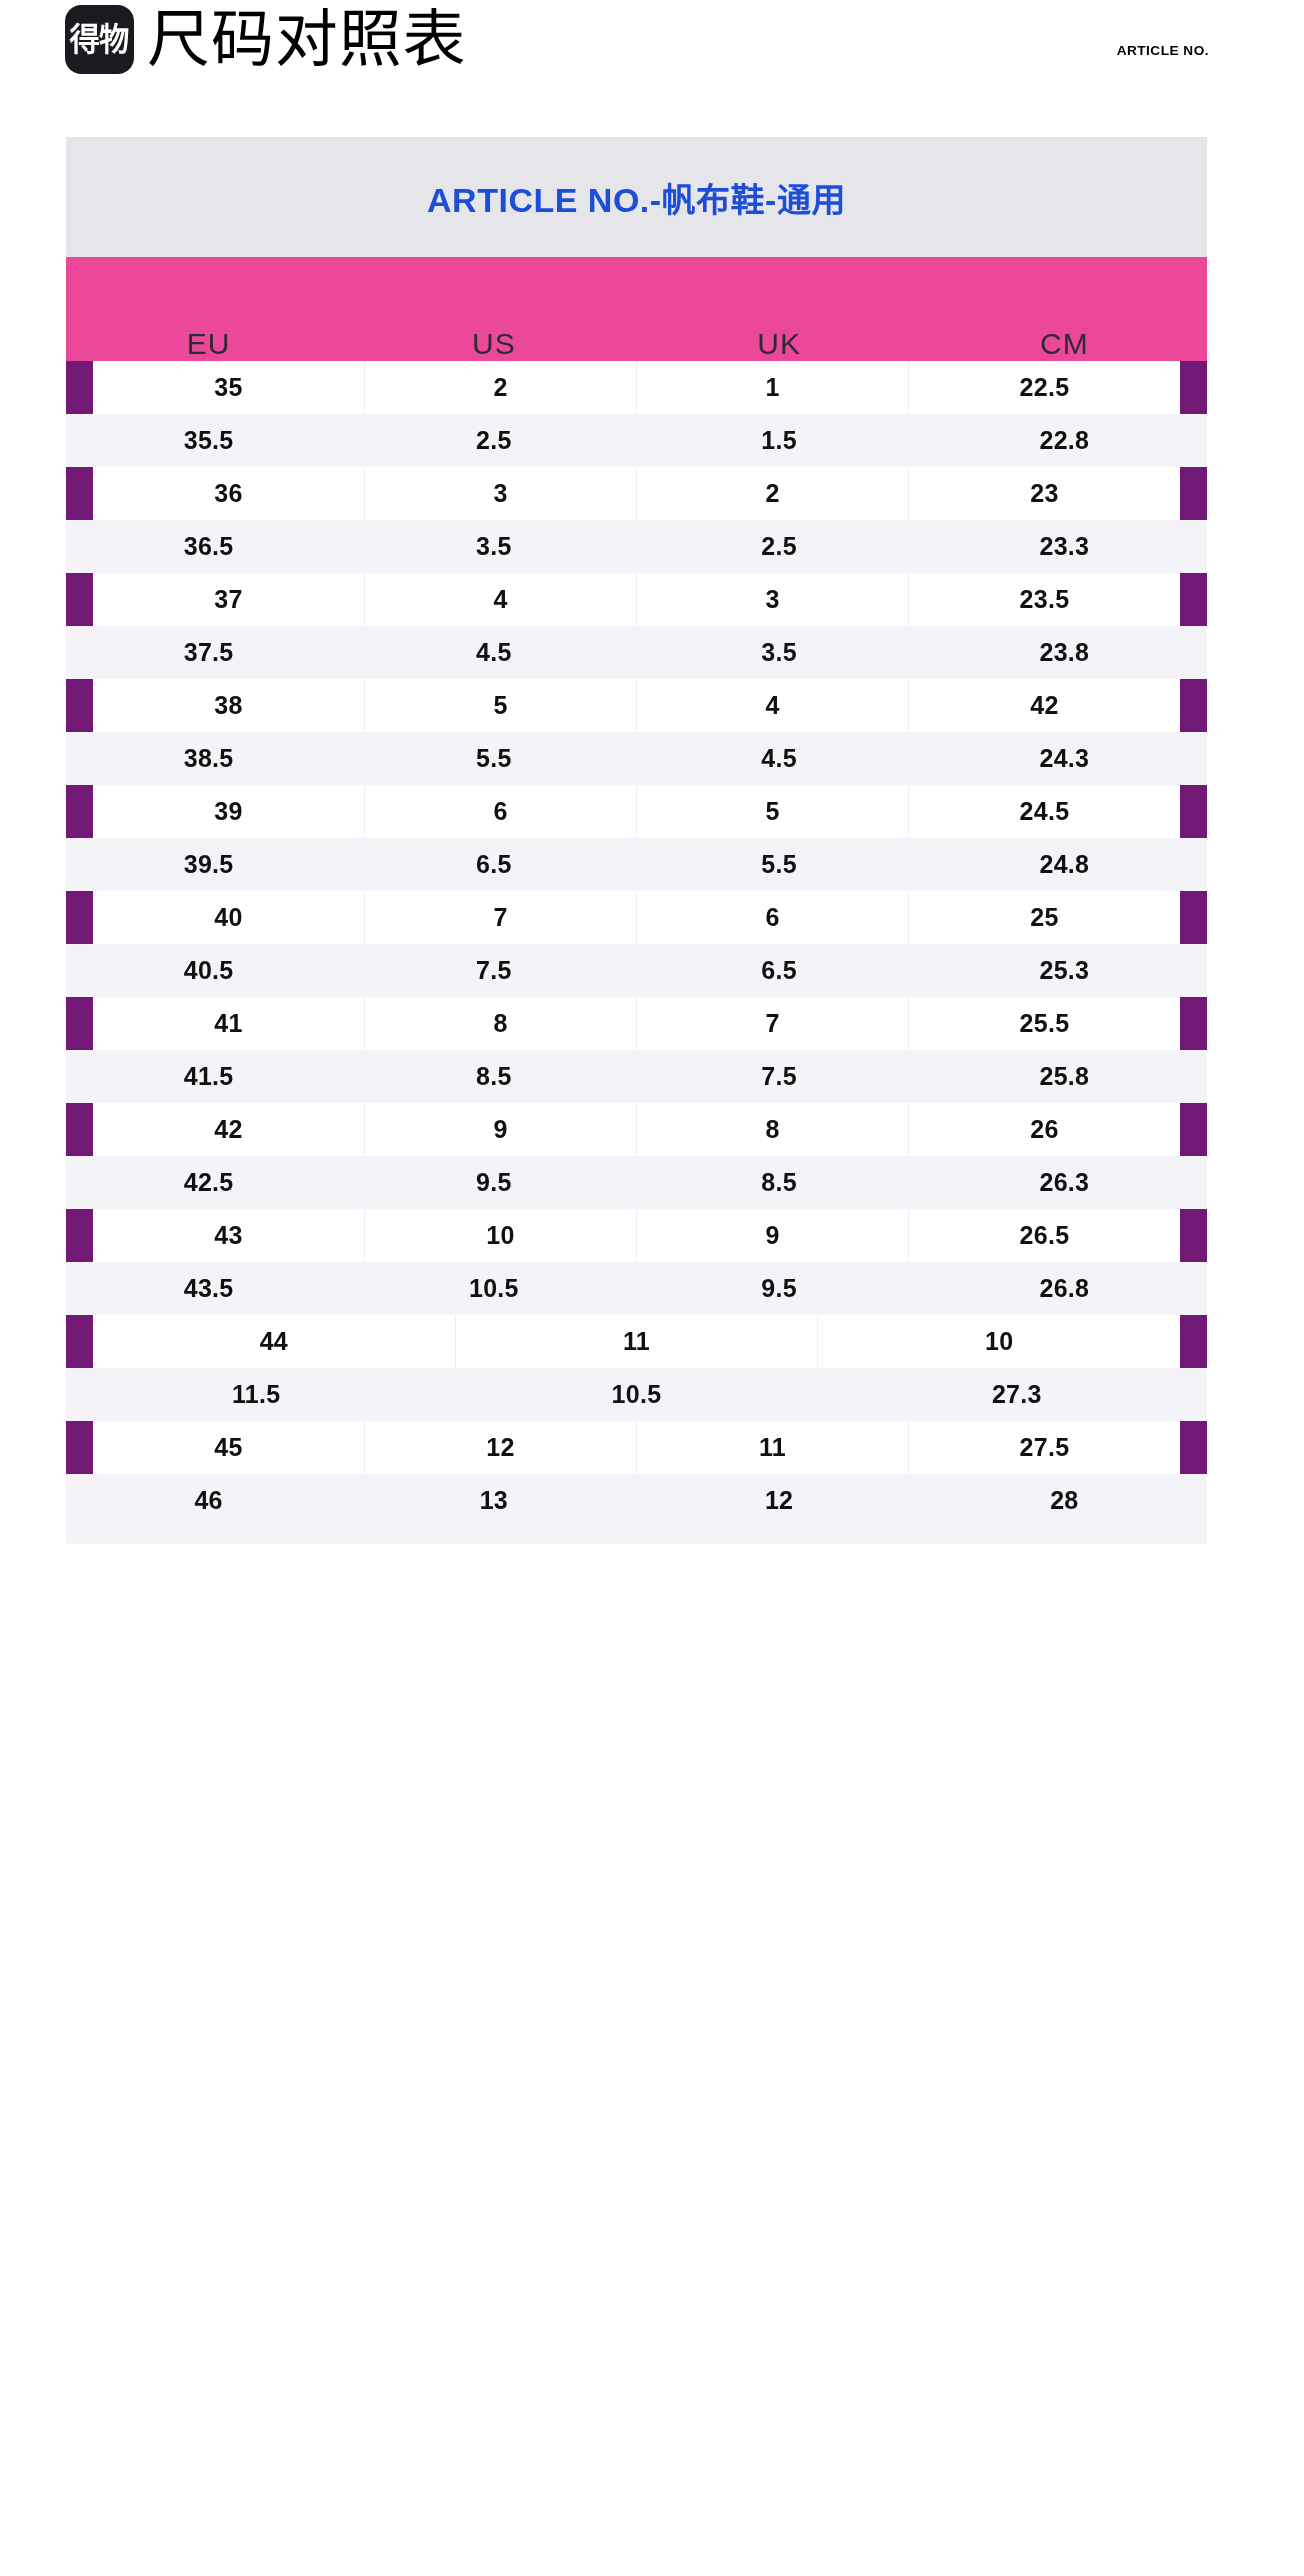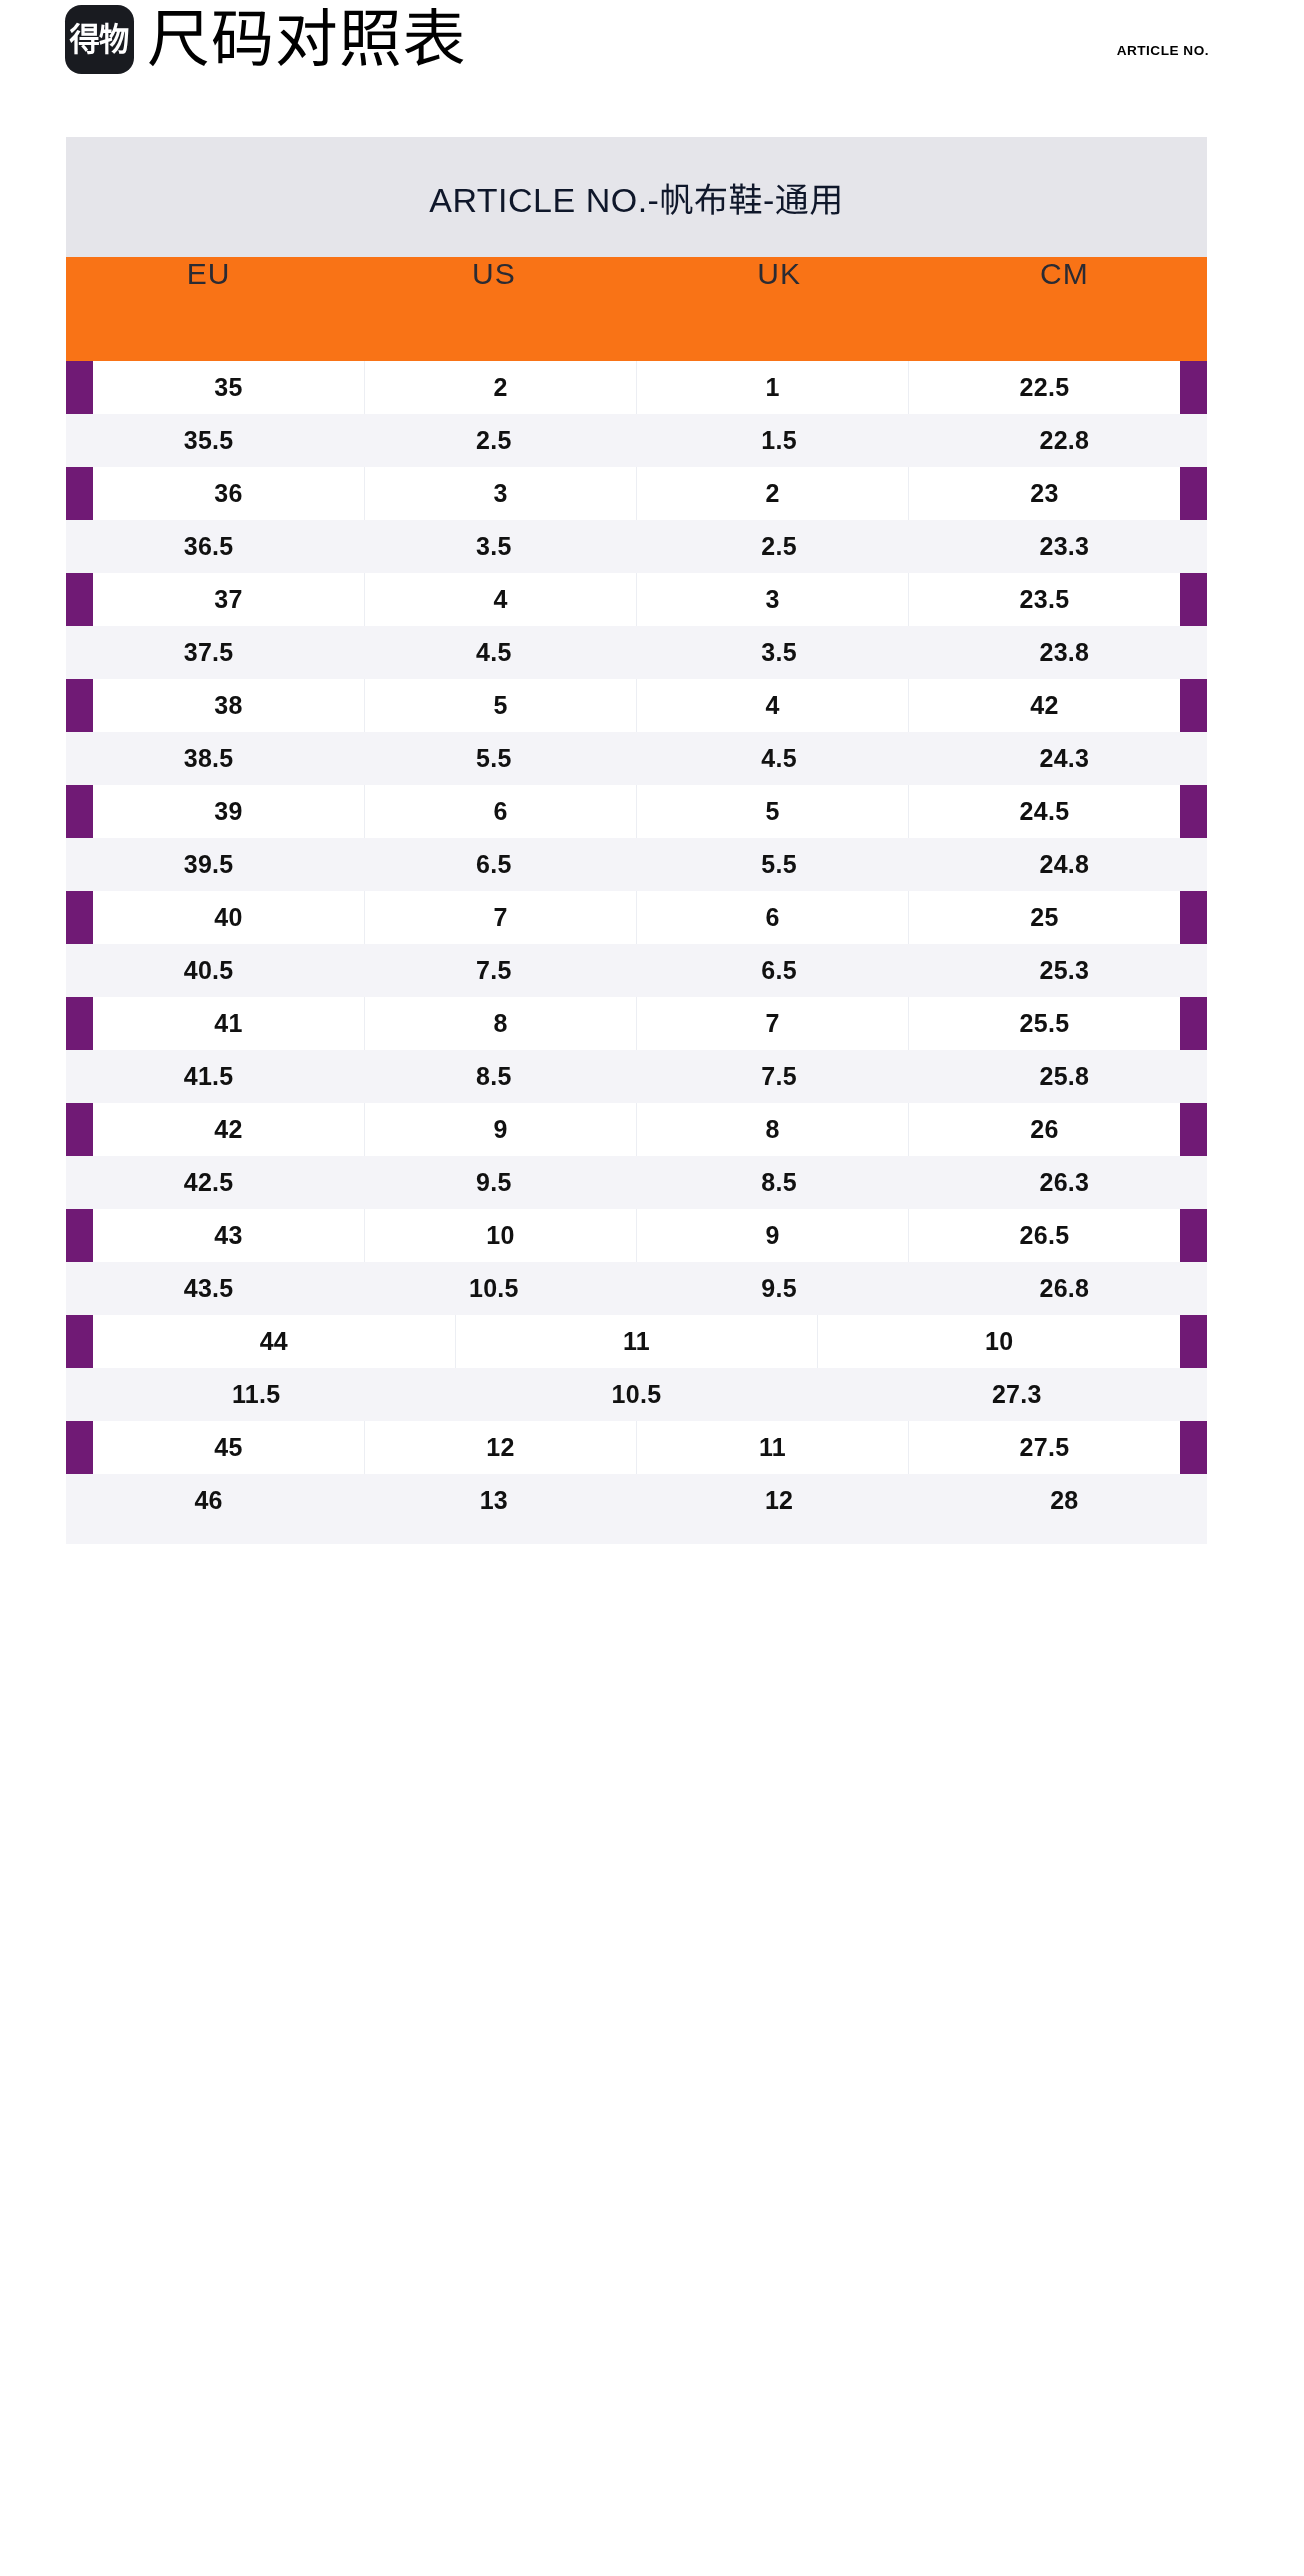--- a/index.html
+++ b/index.html
@@ -77,37 +77,37 @@
   }
   .card-title-bar {
     height: 120px;
     background: #e5e5ea;
     display: flex;
     align-items: center;
     justify-content: center;
   }
   .card-title-text {
     font-size: 34px;
-    font-weight: 400;
-    color: #0f172a;
+    font-weight: 700;
+    color: #1d4ed8;
     letter-spacing: 0.5px;
     white-space: nowrap;
   }
 
   .table-body {
     background: #f4f4f8;
     padding-bottom: 0.9px;
   }
 
   
   .grid-head {
     display: flex;
     height: 104px;
-    background: #f97316;
-    align-items: flex-start;
+    background: #ec4899;
+    align-items: flex-end;
   }
   .grid-head .cell {
     flex: 1 1 0;
     text-align: center;
     font-size: 30px;
     font-weight: 400;
     color: #2b2b33;
     letter-spacing: 1.1px;
   }
 

